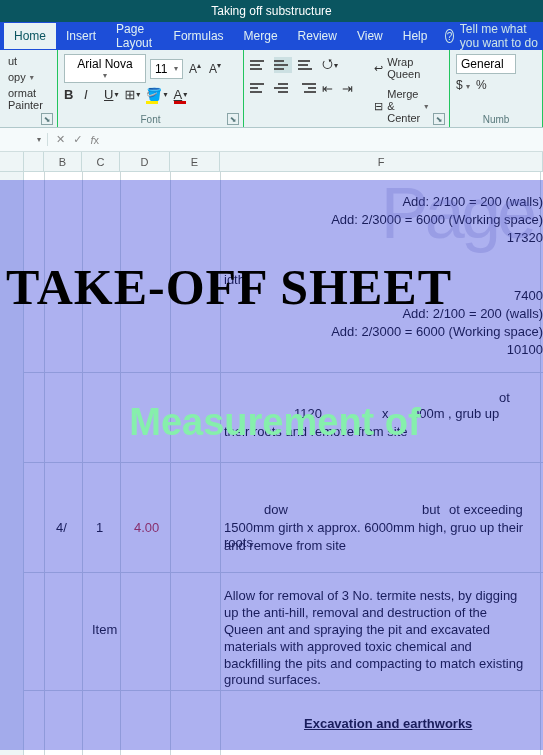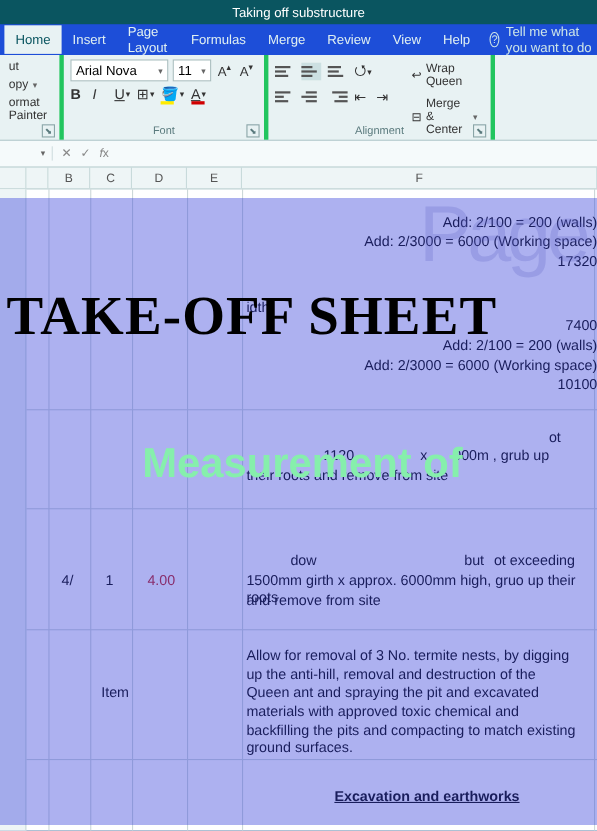--- a/index.html
+++ b/index.html
@@ -6,31 +6,31 @@
 body { width: 543px; height: 755px; overflow: hidden; background: #0a5560; position: relative; }
 
 .titlebar { background: #0a5560; color: #fff; font-size: 12px; text-align: center; padding: 4px 0; }
 .ribbon-tabs { background: #1d4ed8; display: flex; align-items: center; padding: 0 4px; height: 28px; }
 .ribbon-tab { color: #e0f0f2; font-size: 12px; padding: 6px 10px; cursor: pointer; }
 .ribbon-tab.active { background: #e8f2f3; color: #0a5560; }
 .tellme { display: flex; align-items: center; color: #cde5e7; font-size: 12px; margin-left: 8px; }
 .bulb { width: 14px; height: 14px; margin-right: 6px; border: 1px solid #cde5e7; border-radius: 50%; display: inline-flex; align-items: center; justify-content: center; font-size: 10px; }
 
 .ribbon { background: #e8f2f3; display: flex; height: 78px; border-bottom: 1px solid #b0c8ca; }
-.ribbon-group { border-right: 4px solid #22c55e; padding: 4px 8px 2px 6px; position: relative; }
+.ribbon-group { border-right: 1px solid #22c55e; padding: 4px 20px 2px 6px; position: relative; }
 .ribbon-group-label { position: absolute; bottom: 2px; left: 0; right: 0; text-align: center; font-size: 10px; color: #5a7a7d; }
 .dlg-launcher { position: absolute; bottom: 2px; right: 4px; width: 12px; height: 12px; border: 1px solid #8aa5a7; font-size: 8px; color: #5a7a7d; display: flex; align-items: center; justify-content: center; }
 
 .clipboard-group { width: 58px; }
 .clip-stack { display: flex; flex-direction: column; gap: 2px; font-size: 11px; color: #333; }
 .clip-item { padding: 1px 2px; display: flex; align-items: center; gap: 4px; }
 
 .font-group { width: 186px; }
 .font-row1 { display: flex; gap: 4px; margin-bottom: 4px; align-items: center; }
-.font-name { border: 1px solid #a8bdbe; background: #fff; font-size: 12px; padding: 2px 4px; width: 92px; display: flex; justify-content: space-between; align-items: center; }
+.font-name { border: 1px solid #a8bdbe; background: #fff; font-size: 12px; padding: 2px 4px; width: 92px; display: flex; justify-content: space-between; align-items: center; flex-direction: column; }
 .font-size { border: 1px solid #a8bdbe; background: #fff; font-size: 12px; padding: 2px 4px; width: 36px; display: flex; justify-content: space-between; align-items: center; }
 .font-btn { font-size: 12px; color: #333; padding: 0 2px; }
 .font-row2 { display: flex; gap: 6px; align-items: center; }
 .fbtn { font-size: 13px; color: #333; min-width: 14px; text-align: center; display: flex; align-items: center; }
 .fbtn .caret { font-size: 8px; margin-left: 1px; }
 .color-bar { display: inline-block; width: 12px; height: 3px; }
 
 .align-group { width: 206px; }
 .align-row { display: flex; gap: 6px; align-items: center; margin-bottom: 4px; }
 .abtn { width: 18px; height: 16px; display: flex; flex-direction: column; justify-content: center; gap: 2px; }
@@ -192,24 +192,33 @@
             <span>↩</span>
             <span>Wrap Queen</span>
           </div>
         <div class="wrap-merge">
             <span>⊟</span>
             <span>Merge &amp; Center</span>
             <span class="caret-dn">▾</span>
           </div>
       </div>
     </div>
-    <div class="ribbon-group-label">Alignment</div>
     <div class="dlg-launcher">⬊</div>
   </div>
 
+  <div class="ribbon-group number-group">
+    <div class="num-fmt">
+        <span>General</span>
+      </div>
+    <div class="num-row">
+      <span><span>$</span> <span class="caret-dn">▾</span></span>
+      <span>%</span>
+    </div>
+    <div class="ribbon-group-label">Numb</div>
+  </div>
 </div>
 
 <div class="namebar">
   <div class="namebox">
       <span></span>
       <span class="caret-dn">▾</span>
     </div>
   <div class="fx-btns">
     <span>✕</span>
     <span>✓</span>

